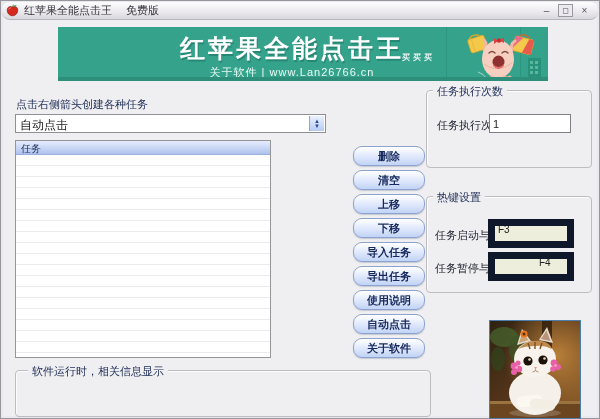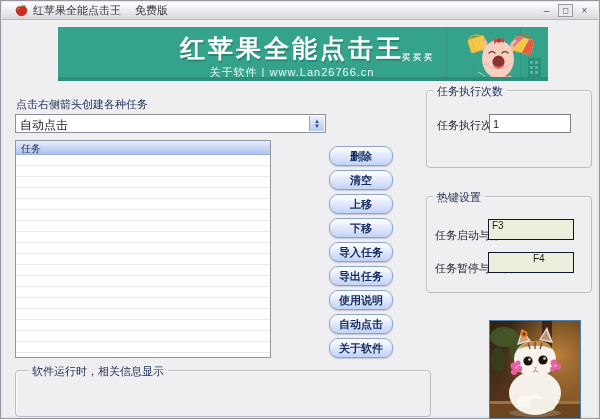--- a/index.html
+++ b/index.html
@@ -11,21 +11,21 @@
   .window {
     position:absolute; inset:0; background:#efeef0;
     border:1px solid #97969d;
     box-shadow: inset 0 0 0 2px #e9e8ec;
   }
   
   .titlebar {
     position:absolute; left:1px; top:1px; right:1px; height:18px;
     background:linear-gradient(#fdfdfe,#eceaef 55%,#d9d8dd);
     border-bottom:1px solid #b7b6bc;
-    display:flex; align-items:center; gap:5px; padding-left:13px; box-sizing:border-box;
+    display:flex; align-items:center; gap:5px; padding-left:4px; box-sizing:border-box;border-radius:8px;
   }
   .app-icon { width:13px; height:13px; flex:0 0 auto; }
   .title-text { font-size:11px; color:#38383d; white-space:nowrap; }
   .title-text .edition { margin-left:14px; }
   .win-controls { position:absolute; right:6px; top:2px; display:flex; gap:4px; }
   .win-btn {
     width:15px; height:13px; font-size:10px; line-height:12px; text-align:center;
     color:#55555c; background:transparent; border:none; padding:0; cursor:pointer;
     font-family:"Liberation Sans", sans-serif;
   }
@@ -81,21 +81,21 @@
     position:absolute; left:276px; right:0; top:0; height:14px; box-sizing:border-box;
     background:linear-gradient(#f6f8fc,#e4e9f4); border-bottom:1px solid #c9c9ce;
   }
   .list-body {
     position:absolute; left:0; right:0; top:14px; bottom:0;
     background:repeating-linear-gradient(to bottom,#ffffff 0 10px,#ebebee 10px 11px);
   }
   .col-sep { position:absolute; left:276px; top:14px; bottom:0; width:1px; background:#e2e2e6; }
   
   .btn {
-    position:absolute; left:328px; width:64px; height:20px;
+    position:absolute; left:352px; width:72px; height:20px;
     border:1px solid #8ca2cf; border-radius:9px;
     background:linear-gradient(#ffffff,#e4ebfc 45%,#c2d3f6);
     box-shadow:inset 0 1px 0 #ffffff, 0 1px 1px rgba(120,130,160,.35);
     color:#16295e; font-size:11px; font-weight:bold;
     font-family:"Liberation Sans", sans-serif;
     padding:0; cursor:pointer;
   }
   .b0{top:145px}.b1{top:169px}.b2{top:193px}.b3{top:217px}.b4{top:241px}
   .b5{top:265px}.b6{top:289px}.b7{top:313px}.b8{top:337px}
   
@@ -114,22 +114,22 @@
   .field-label { position:absolute; font-size:11px; color:#222533; white-space:nowrap; }
   .exec-label { left:10px; top:27px; }
   .exec-input {
     position:absolute; left:62px; top:23px; width:82px; height:19px; box-sizing:border-box;
     border:1px solid #7f7f85; background:#fff; font-size:11px; color:#222; padding:0 3px;
     font-family:"Liberation Sans", sans-serif;
   }
   .hk-label1 { left:8px; top:31px; }
   .hk-label2 { left:8px; top:64px; }
   .hk-input {
-    position:absolute; left:61px; width:86px; height:21px; box-sizing:border-box;
-    border:1px solid #0f172a; background:#eeeedd; font-size:10px; color:#222; padding:0 3px 8px 3px;
+    position:absolute; left:61px; width:86px; height:29px; box-sizing:border-box;
+    border:7px solid #0f172a; background:#eeeedd; font-size:10px; color:#222; padding:0 3px 8px 3px;
     font-family:"Liberation Sans", sans-serif;
   }
   .hk1 { top:22px; } .hk2 { top:55px;padding-left:44px; }
   
   .cat-frame {
     position:absolute; left:488px; top:319px; width:90px; height:97px;
     border:1px solid #4d7fae; background:#2b1a10; box-sizing:content-box;
   }
 </style>
 </head>

